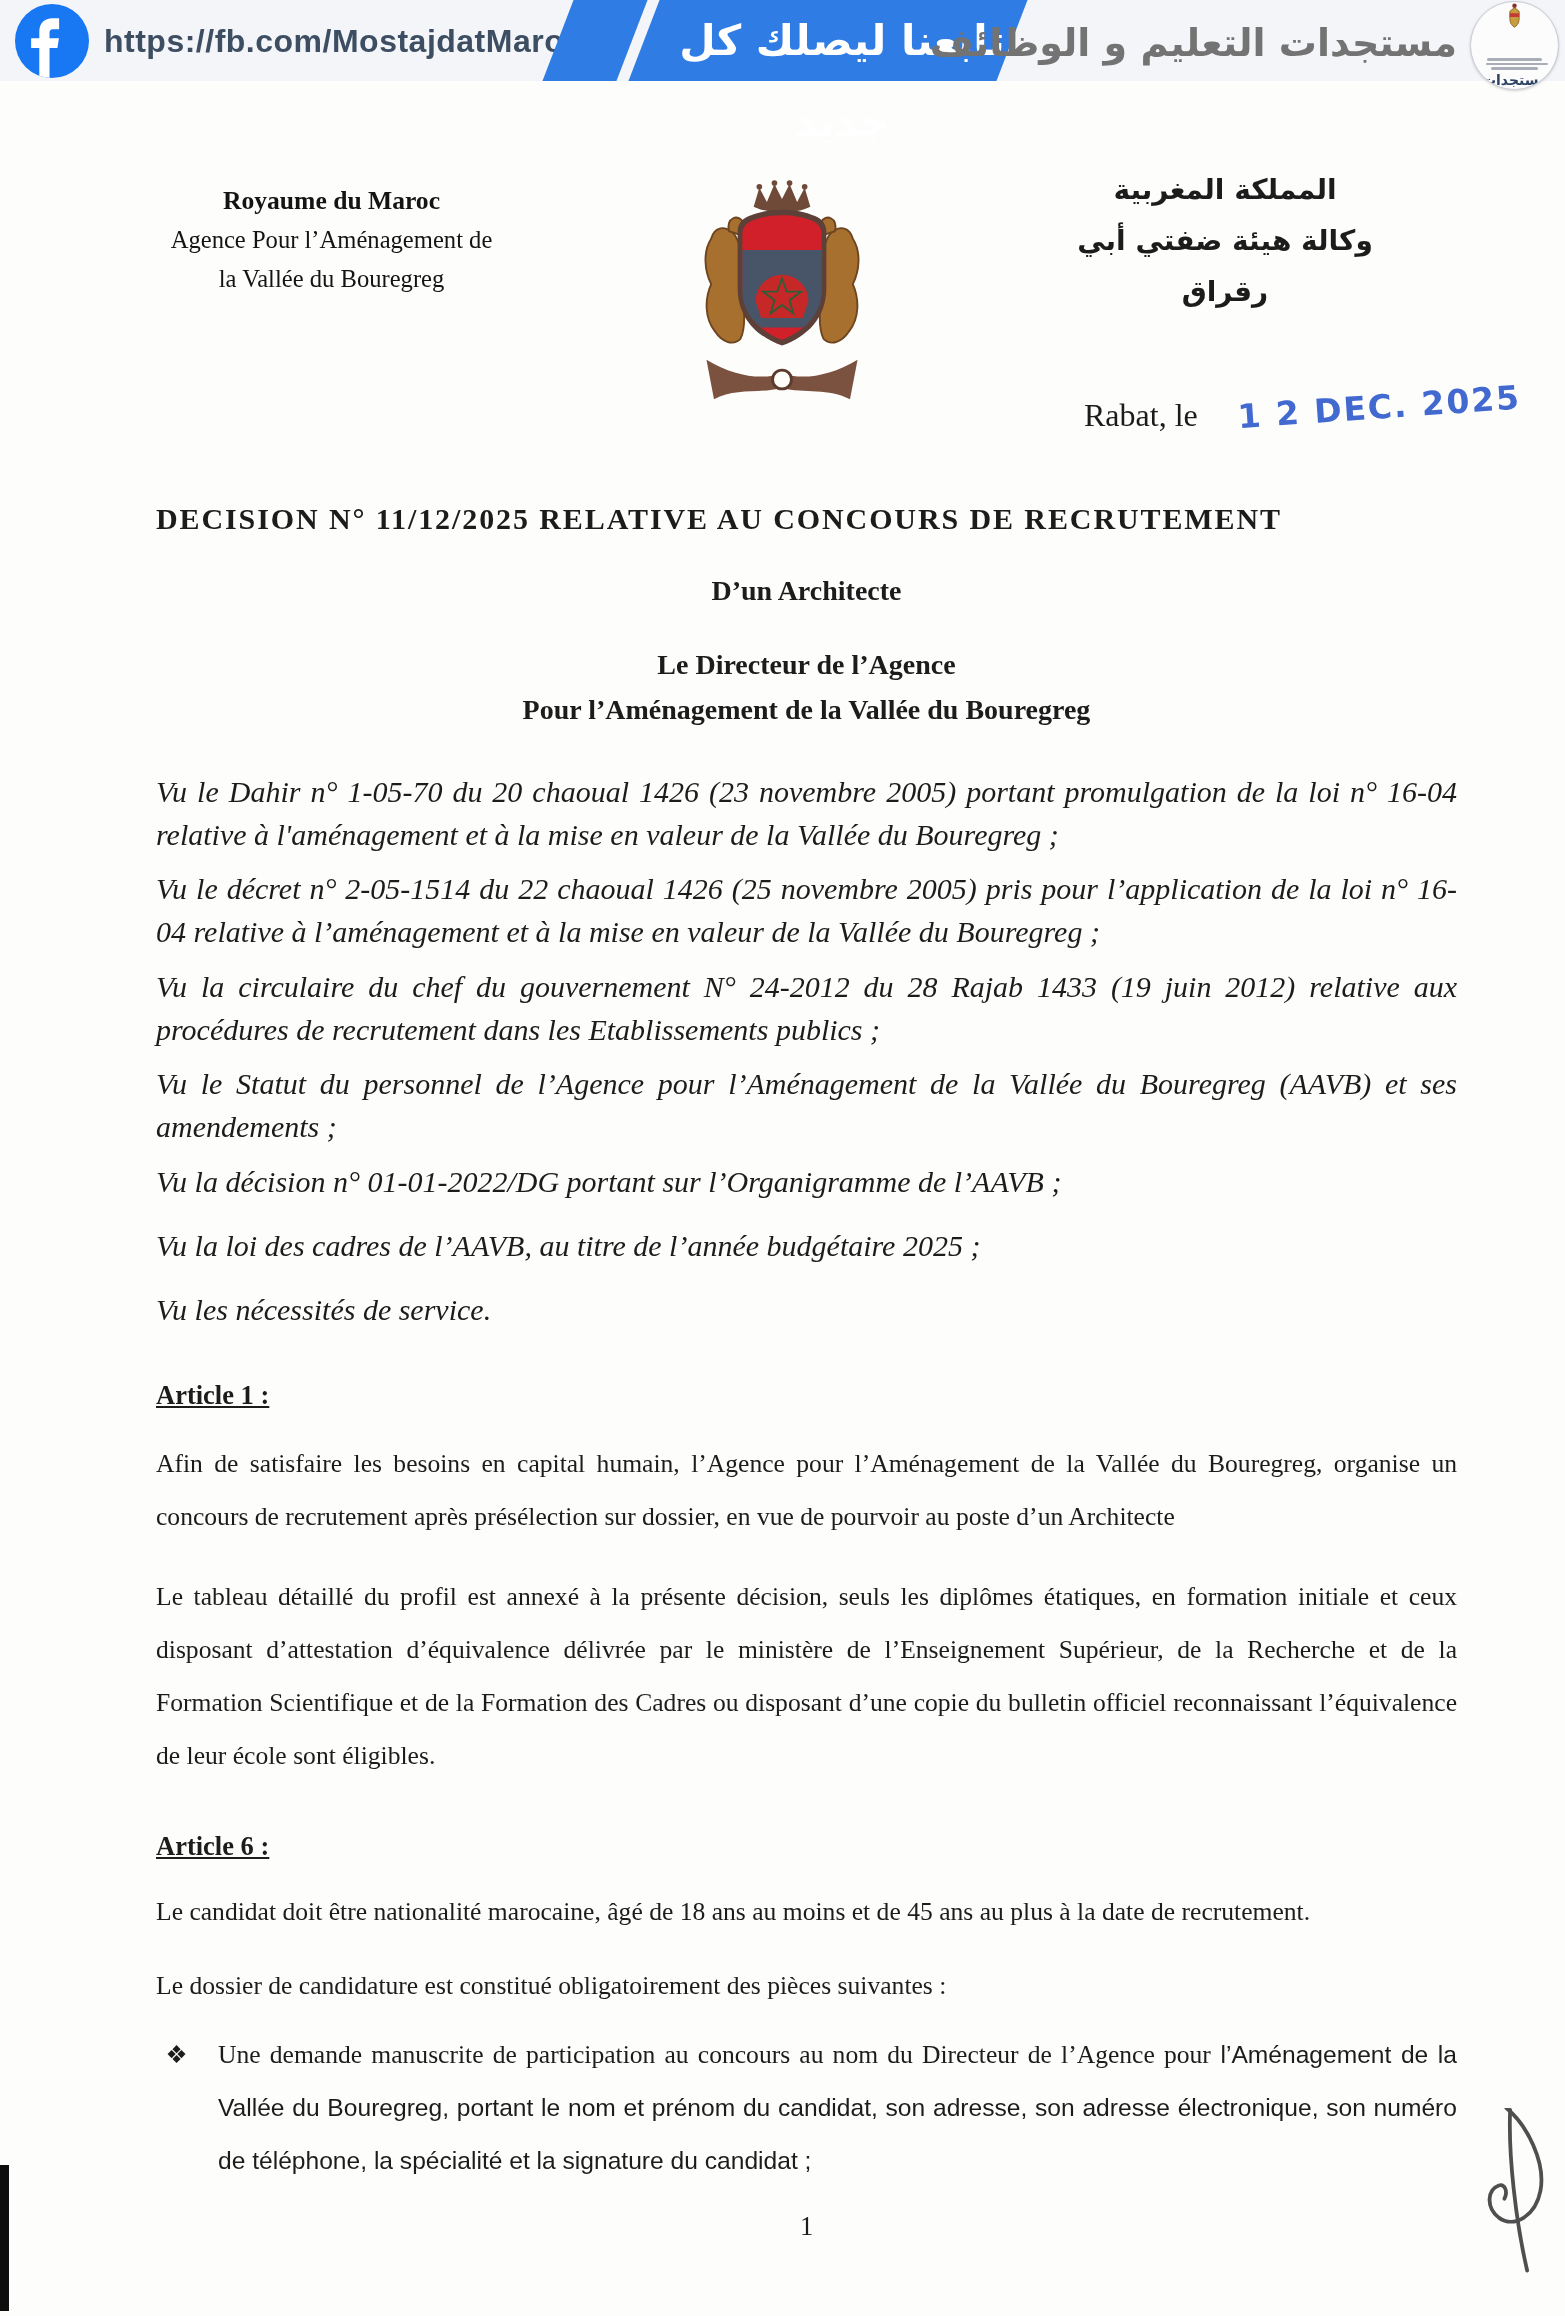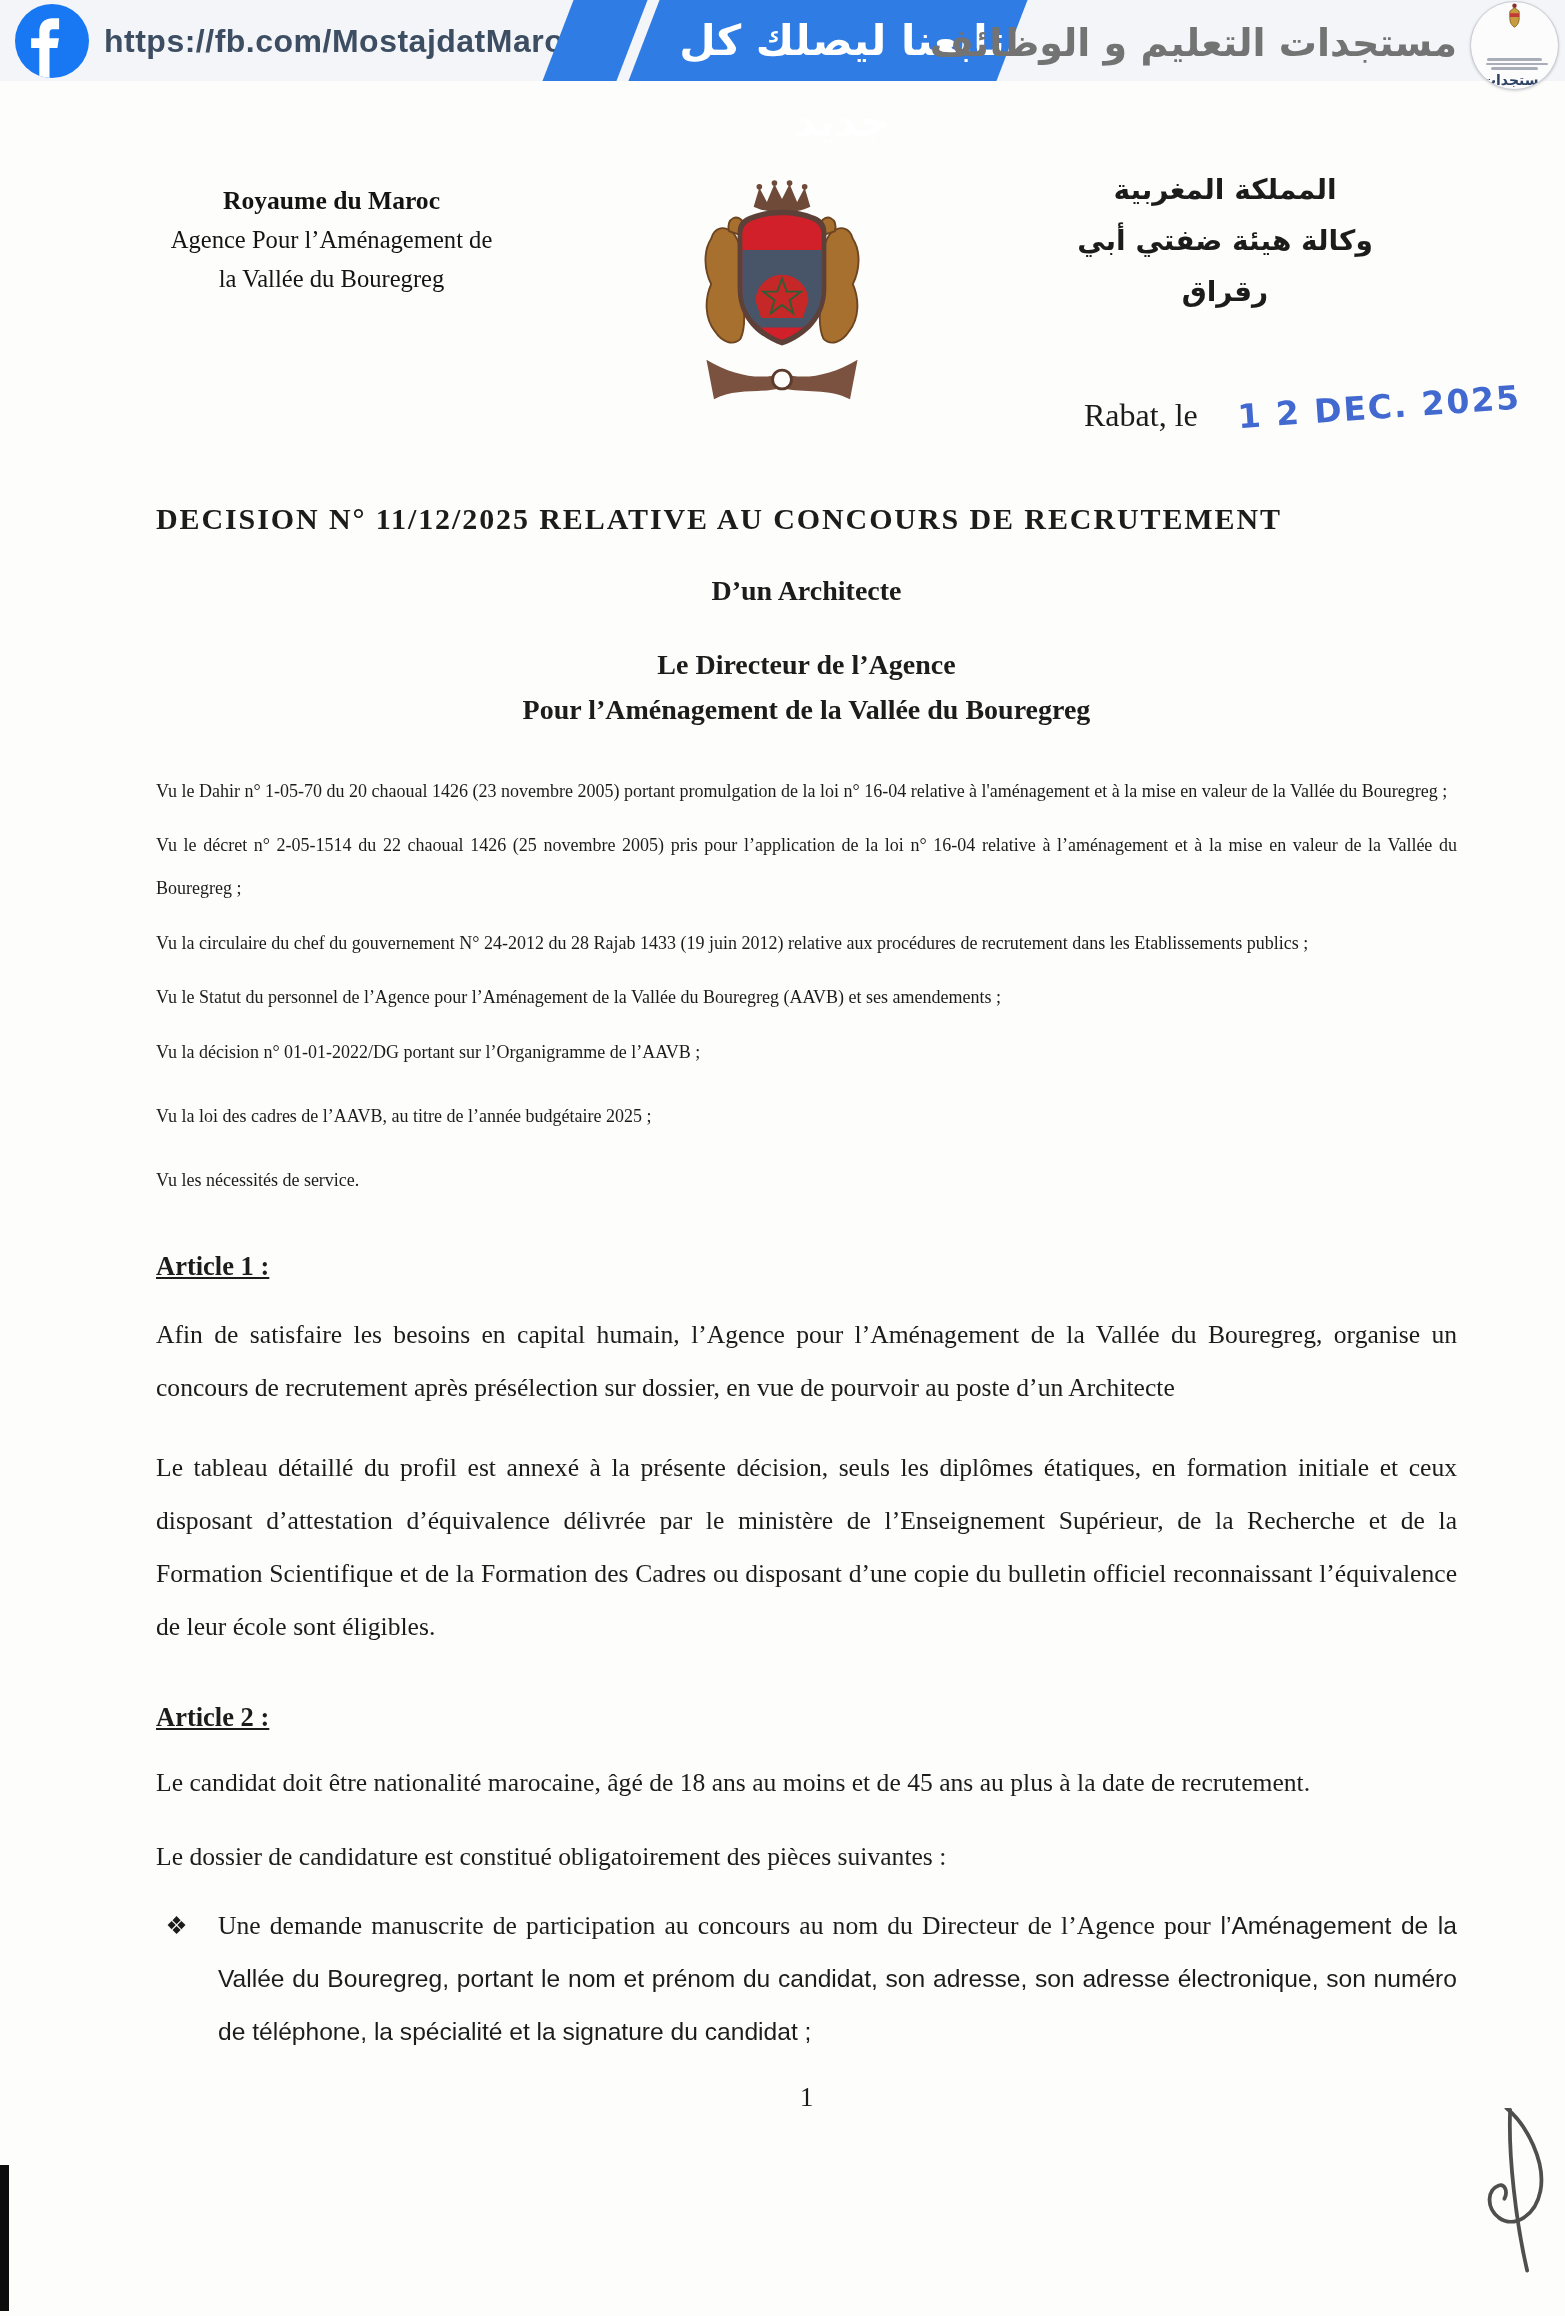--- a/index.html
+++ b/index.html
@@ -47,21 +47,21 @@
     color:#4169d0;font-family:"DejaVu Sans", sans-serif;font-weight:bold;font-size:33px;
     letter-spacing:1.9px;}
 
   
   .content{position:absolute;left:156px;top:460px;width:1301px;}
   .h-main{margin:40px 0 0;text-align:left;font-weight:bold;font-size:30px;line-height:38px;
     letter-spacing:1.9px;}
   .h-sub{margin:34px 0 0;text-align:center;font-weight:bold;font-size:28px;line-height:38px;}
   .h-dir{margin:32px 0 0;text-align:center;font-weight:bold;font-size:28px;line-height:45px;}
   .recitals{margin-top:38px;}
-  .recital{font-size:18px;line-height:43px;text-align:justify;margin:0 0 11.4px;}
+  .recital{font-size:30px;line-height:43px;text-align:justify;margin:0 0 11.4px;font-style:italic;}
   .recital.single{margin-bottom:21px;text-align:left;}
   .decide{margin:19px 0 0;text-align:center;font-weight:bold;font-size:28px;
     text-decoration:underline;letter-spacing:0.9px;}
   .art-head{margin:49px 0 0;font-weight:bold;font-size:26.5px;text-decoration:underline;}
   .para{margin:26.5px 0 0;font-size:25.6px;line-height:53px;text-align:justify;}
   .para.tight{line-height:47px;}
   .bullet{position:relative;margin:19px 0 0;padding-left:62px;font-size:25.6px;line-height:53px;
     text-align:justify;}
   .bullet .marker{position:absolute;left:9.5px;top:0;font-size:24.6px;
     font-family:"DejaVu Sans", sans-serif;}
@@ -163,21 +163,21 @@
       <div class="recital single">Vu la décision n° 01-01-2022/DG portant sur l’Organigramme de l’AAVB ;</div>
       <div class="recital single">Vu la loi des cadres de l’AAVB, au titre de l’année budgétaire 2025 ;</div>
       <div class="recital single">Vu les nécessités de service.</div>
     </div>
 
 
     <div class="art-head">Article 1 :</div>
     <div class="para">Afin de satisfaire les besoins en capital humain, l’Agence pour l’Aménagement de la Vallée du Bouregreg, organise un concours de recrutement après présélection sur dossier, en vue de pourvoir au poste d’un Architecte</div>
     <div class="para">Le tableau détaillé du profil est annexé à la présente décision, seuls les diplômes étatiques, en formation initiale et ceux disposant d’attestation d’équivalence délivrée par le ministère de l’Enseignement Supérieur, de la Recherche et de la Formation Scientifique et de la Formation des Cadres ou disposant d’une copie du bulletin officiel reconnaissant l’équivalence de leur école sont éligibles.</div>
 
-    <div class="art-head">Article 2 :</div>
+    <div class="art-head">Article 6 :</div>
     <div class="para tight">Le candidat doit être nationalité marocaine, âgé de 18 ans au moins et de 45 ans au plus à la date de recrutement.</div>
     <div class="para tight">Le dossier de candidature est constitué obligatoirement des pièces suivantes :</div>
 
     <div class="bullet">
       <span class="marker">❖</span><span>Une demande manuscrite de participation au concours au nom du Directeur de l’Agence pour</span><span class="alt"> l’Aménagement de la Vallée du Bouregreg, portant le nom et prénom du candidat, son adresse, son adresse électronique, son numéro de téléphone, la spécialité et la signature du candidat ;</span>
     </div>
 
     <div class="page-num">1</div>
   </div>
 

